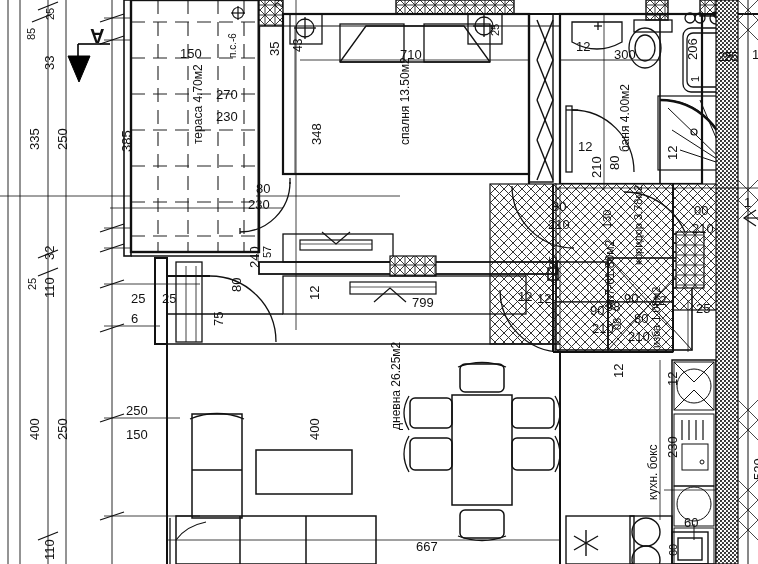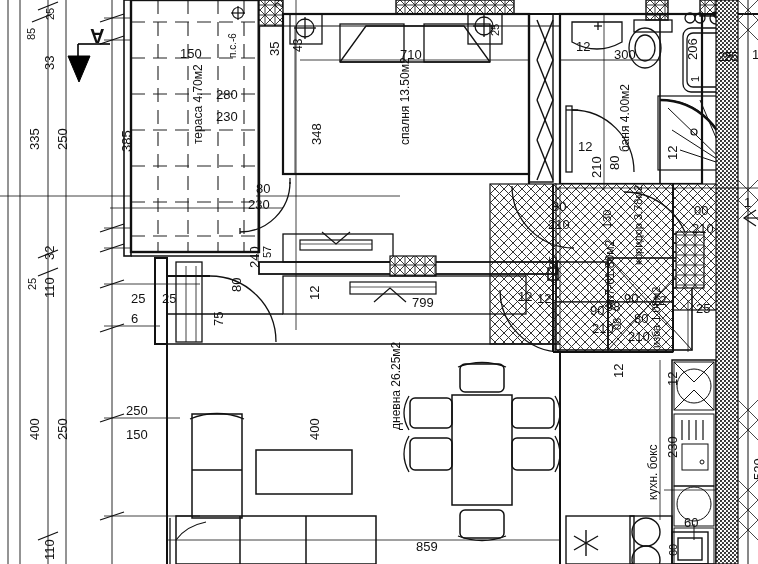--- a/index.html
+++ b/index.html
@@ -438,21 +438,21 @@
 <div class="lbl dim rot" style="left:56px;top:150px;"><span>250</span></div>
 <div class="lbl dim rot" style="left:120px;top:152px;"><span>385</span></div>
 <div class="lbl dim rot" style="left:43px;top:260px;"><span>32</span></div>
 <div class="lbl dimS rot" style="left:27px;top:290px;"><span>25</span></div>
 <div class="lbl dim rot" style="left:43px;top:298px;"><span>110</span></div>
 <div class="lbl dim rot" style="left:28px;top:440px;"><span>400</span></div>
 <div class="lbl dim rot" style="left:56px;top:440px;"><span>250</span></div>
 <div class="lbl dim rot" style="left:43px;top:560px;"><span>110</span></div>
 
 <div class="lbl dim" style="left:180px;top:47px;"><span>150</span></div>
-<div class="lbl dim" style="left:216px;top:88px;"><span>280</span></div>
+<div class="lbl dim" style="left:216px;top:88px;"><span>270</span></div>
 <div class="lbl dim" style="left:216px;top:110px;"><span>230</span></div>
 <div class="lbl dim rot" style="left:268px;top:56px;"><span>35</span></div>
 <div class="lbl dim rot" style="left:274px;top:8px;font-size:11px;"><span>25</span></div>
 <div class="lbl dim rot" style="left:292px;top:52px;font-size:12px;"><span>43</span></div>
 
 <div class="lbl dim" style="left:256px;top:182px;"><span>80</span></div>
 <div class="lbl dim" style="left:248px;top:198px;"><span>230</span></div>
 
 <div class="lbl dim" style="left:400px;top:48px;"><span>710</span></div>
 <div class="lbl dim rot" style="left:310px;top:145px;"><span>348</span></div>
@@ -460,21 +460,21 @@
 
 <div class="lbl dimS rot" style="left:262px;top:258px;"><span>57</span></div>
 <div class="lbl dim rot" style="left:248px;top:268px;"><span>240</span></div>
 <div class="lbl dim rot" style="left:230px;top:292px;"><span>80</span></div>
 <div class="lbl dim rot" style="left:212px;top:326px;"><span>75</span></div>
 <div class="lbl dim" style="left:131px;top:292px;"><span>25</span></div>
 <div class="lbl dim" style="left:162px;top:292px;"><span>25</span></div>
 <div class="lbl dim" style="left:131px;top:312px;"><span>6</span></div>
 <div class="lbl dim rot" style="left:308px;top:300px;"><span>12</span></div>
 <div class="lbl dim" style="left:412px;top:296px;"><span>799</span></div>
-<div class="lbl dim" style="left:416px;top:540px;"><span>859</span></div>
+<div class="lbl dim" style="left:416px;top:540px;"><span>667</span></div>
 <div class="lbl dim rot" style="left:308px;top:440px;"><span>400</span></div>
 <div class="lbl dim" style="left:126px;top:404px;"><span>250</span></div>
 <div class="lbl dim" style="left:126px;top:428px;"><span>150</span></div>
 
 <div class="lbl dim" style="left:576px;top:40px;"><span>12</span></div>
 <div class="lbl dim" style="left:614px;top:48px;"><span>300</span></div>
 <div class="lbl dim rot" style="left:690px;top:82px;font-size:11px;"><span>1</span></div>
 <div class="lbl dim rot" style="left:686px;top:60px;"><span>206</span></div>
 <div class="lbl dim" style="left:718px;top:50px;"><span>25</span></div>
 <div class="lbl dim" style="left:578px;top:140px;"><span>12</span></div>

